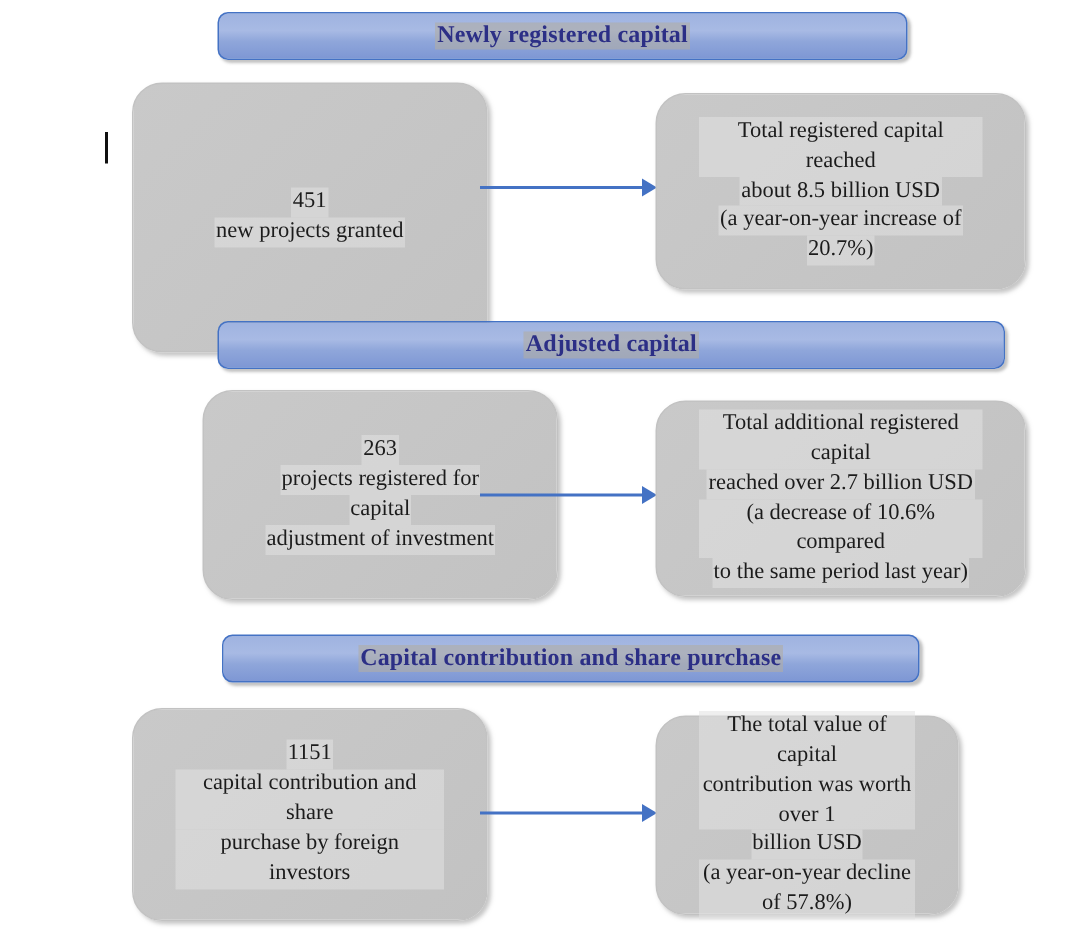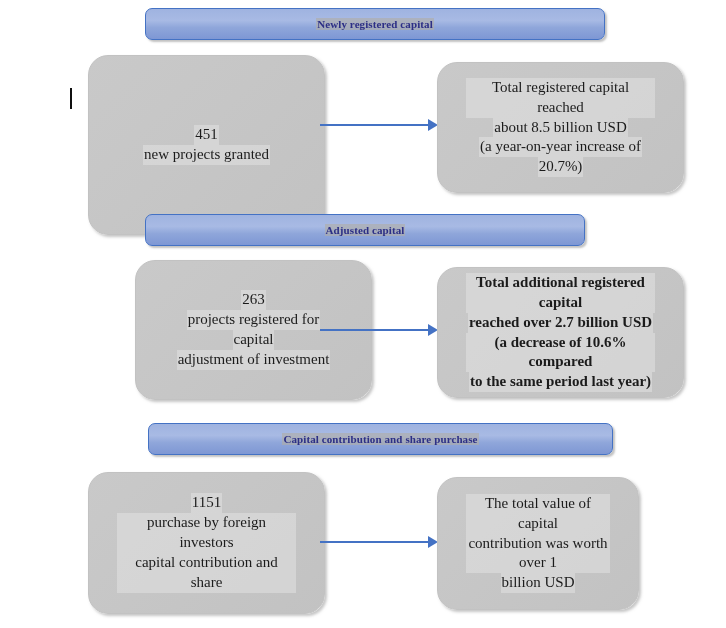--- a/index.html
+++ b/index.html
@@ -26,21 +26,21 @@
     border-radius: 7px;
     background: linear-gradient(to bottom, #9fb3e0 0%, #a8bae4 38%, #8fa6da 62%, #7e97d4 100%);
     box-shadow: 2px 2px 2px rgba(120,120,120,0.45);
     display: flex;
     align-items: center;
     justify-content: center;
   }
   .banner-text {
     display: inline-block;
     font-weight: bold;
-    font-size: 11px;
+    font-size: 16px;
     color: #2c2f86;
     letter-spacing: 0.1px;
     background: rgba(176,172,166,0.62);
     padding: 0 1px;
     line-height: 1.15;
     white-space: nowrap;
   }
 
   
   .gbox {
@@ -121,65 +121,66 @@
 
   <div class="gbox" style="left:437px; top:62px; width:247px; height:131px;">
     <div class="gbox-text">
       <div><span class="ln">Total registered capital reached</span></div>
       <div><span class="ln">about 8.5 billion USD</span></div>
       <div><span class="ln">(a year-on-year increase of</span></div>
       <div><span class="ln">20.7%)</span></div>
     </div>
   </div>
 
-  <div class="banner" style="left:145px; top:214px; width:440px; height:32px;">
+  <div class="banner" style="left:145px; top:214px; width:525px; height:32px;">
     <span class="banner-text">Adjusted capital</span>
   </div>
 
   <div class="gbox" style="left:88px; top:260px; width:237px; height:140px;margin-left:47px;">
     <div class="gbox-text">
       <div><span class="ln">263</span></div>
       <div><span class="ln">projects registered for</span></div>
       <div><span class="ln">capital</span></div>
       <div><span class="ln">adjustment of investment</span></div>
     </div>
   </div>
 
   <div class="arrow" style="left:320px; top:324px; width:118px;">
     <div class="shaft"></div>
     <div class="head"></div>
   </div>
 
-  <div class="gbox" style="left:437px; top:267px; width:247px; height:131px;font-weight:bold;">
+  <div class="gbox" style="left:437px; top:267px; width:247px; height:131px;">
     <div class="gbox-text">
       <div><span class="ln">Total additional registered capital</span></div>
       <div><span class="ln">reached over 2.7 billion USD</span></div>
       <div><span class="ln">(a decrease of 10.6% compared</span></div>
       <div><span class="ln">to the same period last year)</span></div>
     </div>
   </div>
 
   <div class="banner" style="left:148px; top:423px; width:465px; height:32px;">
     <span class="banner-text">Capital contribution and share purchase</span>
   </div>
 
   <div class="gbox" style="left:88px; top:472px; width:237px; height:142px;">
     <div class="gbox-text">
       <div><span class="ln">1151</span></div>
+      <div><span class="ln">capital contribution and share</span></div>
       <div><span class="ln">purchase by foreign investors</span></div>
-      <div><span class="ln">capital contribution and share</span></div>
     </div>
   </div>
 
   <div class="arrow" style="left:320px; top:536px; width:118px;">
     <div class="shaft"></div>
     <div class="head"></div>
   </div>
 
   <div class="gbox" style="left:437px; top:477px; width:202px; height:133px;">
     <div class="gbox-text">
       <div><span class="ln">The total value of capital</span></div>
       <div><span class="ln">contribution was worth over 1</span></div>
       <div><span class="ln">billion USD</span></div>
+      <div><span class="ln">(a year-on-year decline of 57.8%)</span></div>
     </div>
   </div>
 
 </div>
 
 </body></html>

